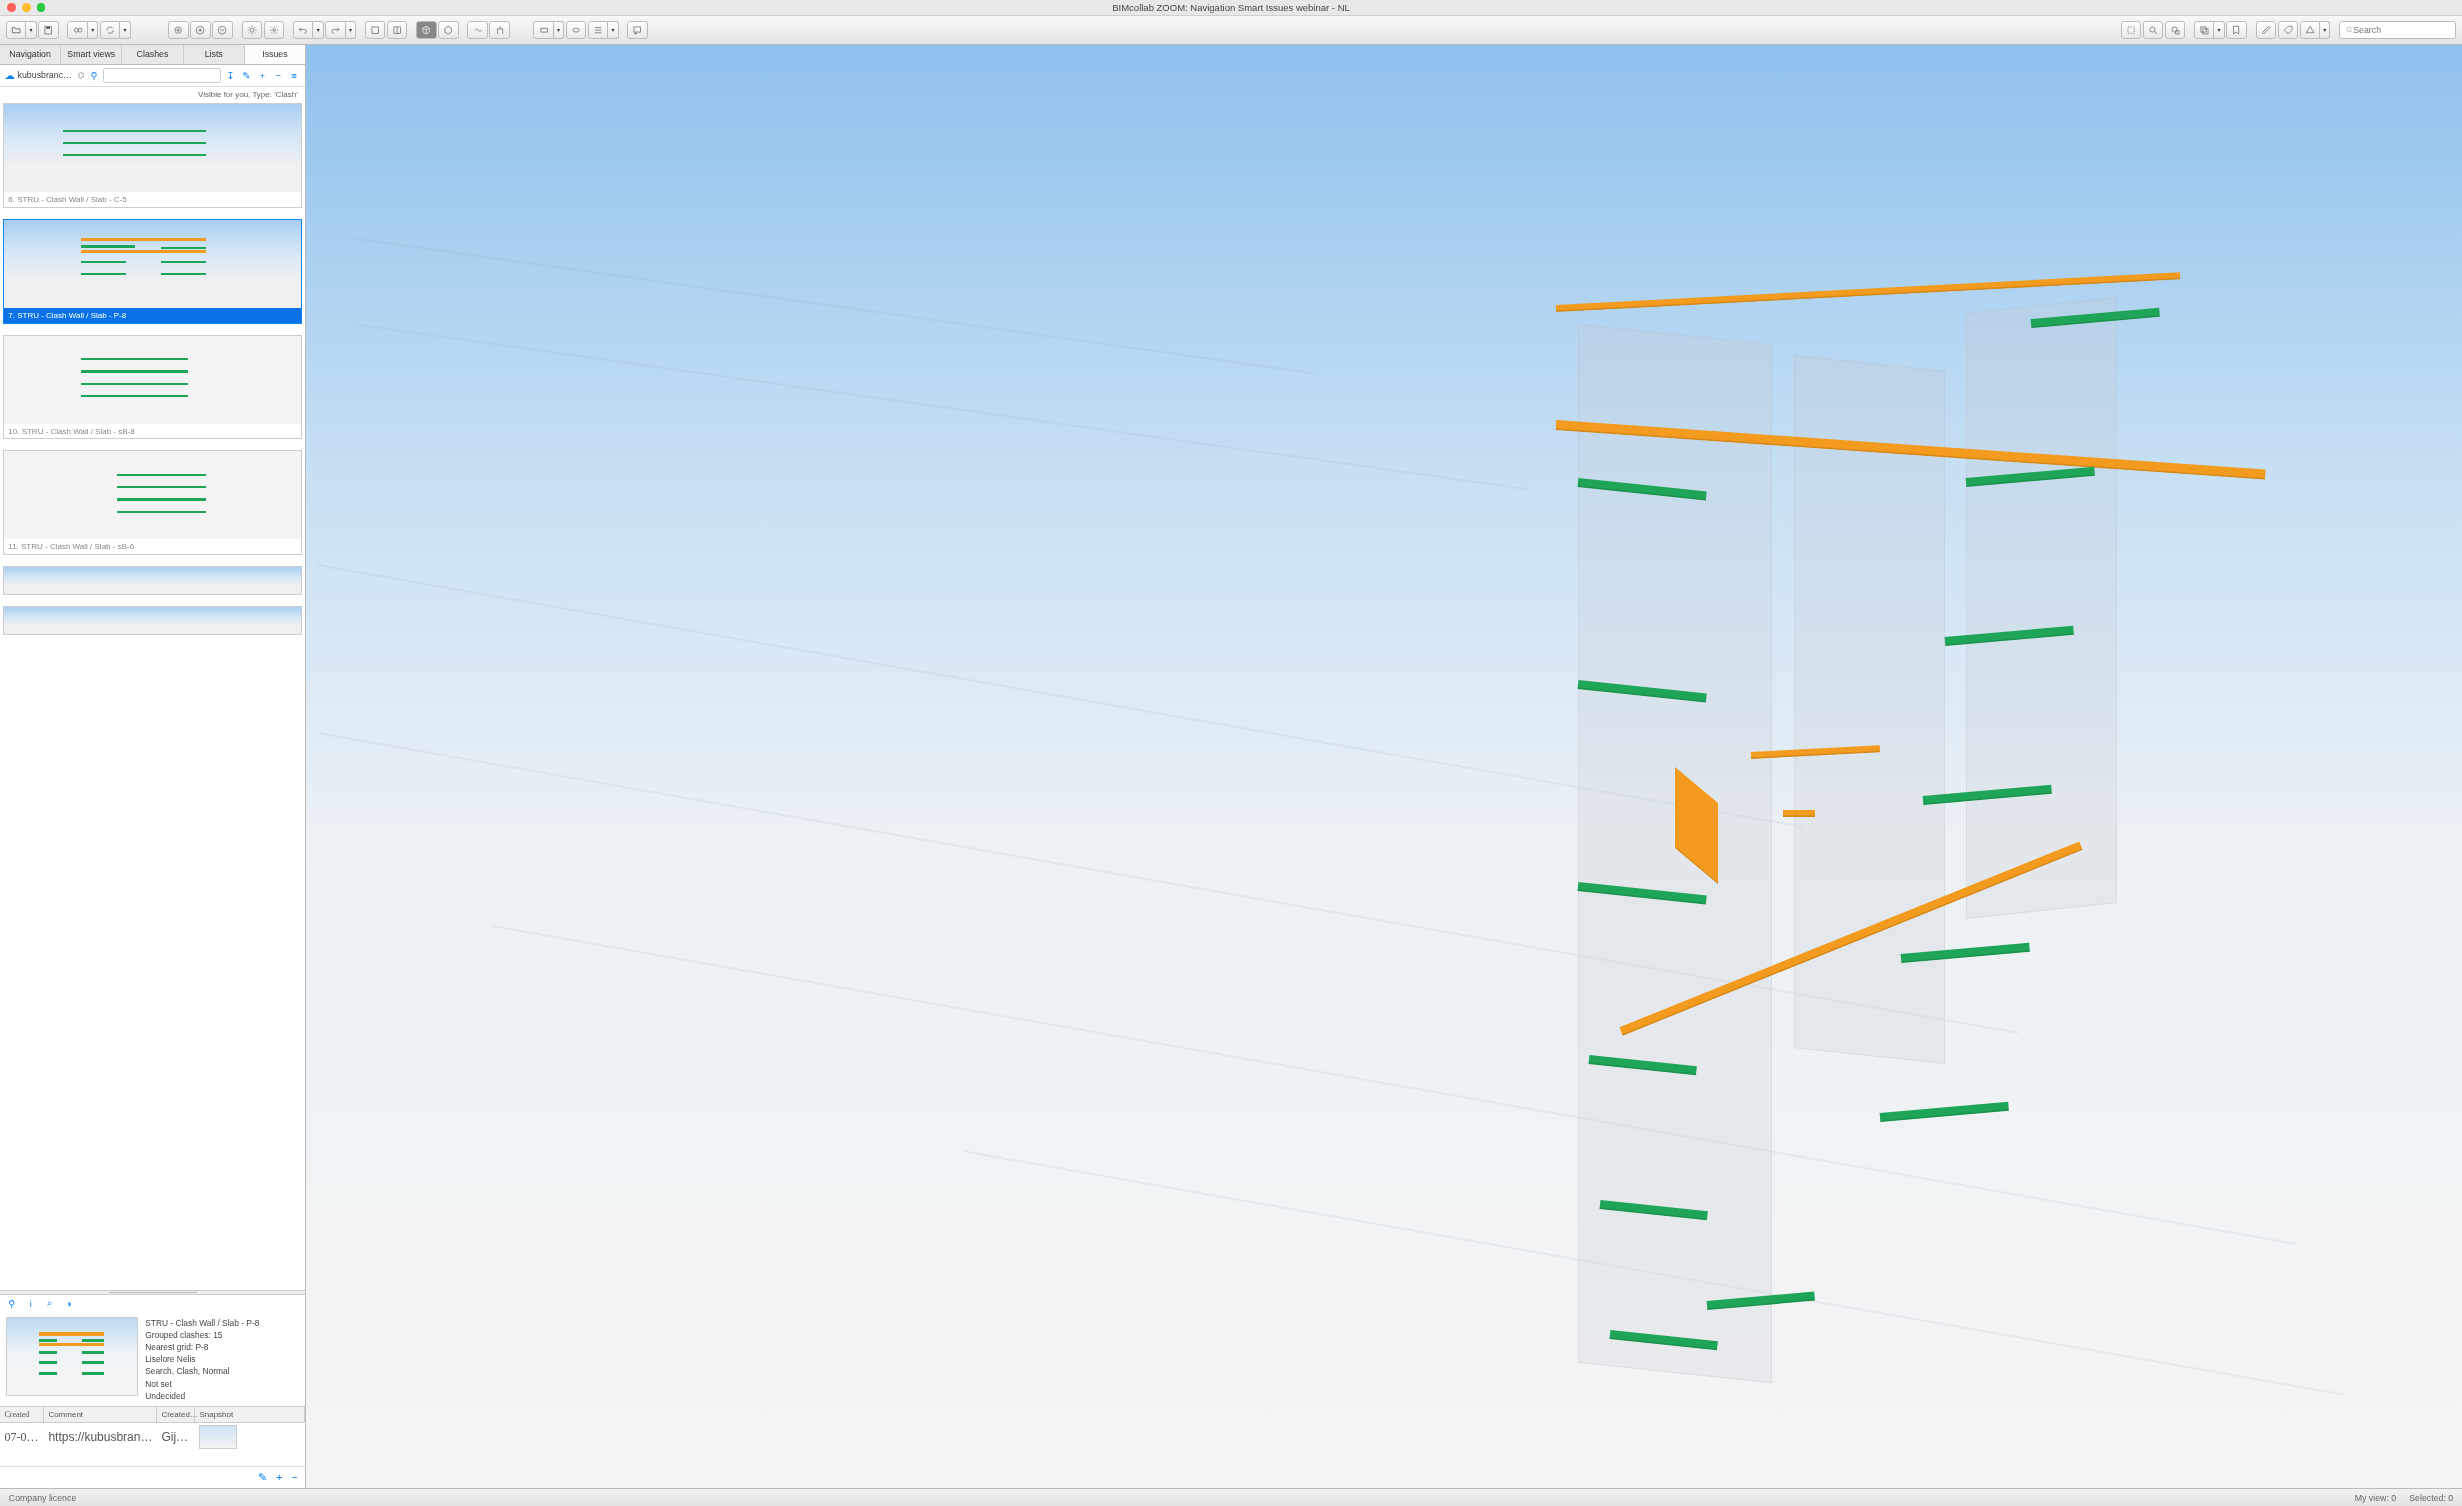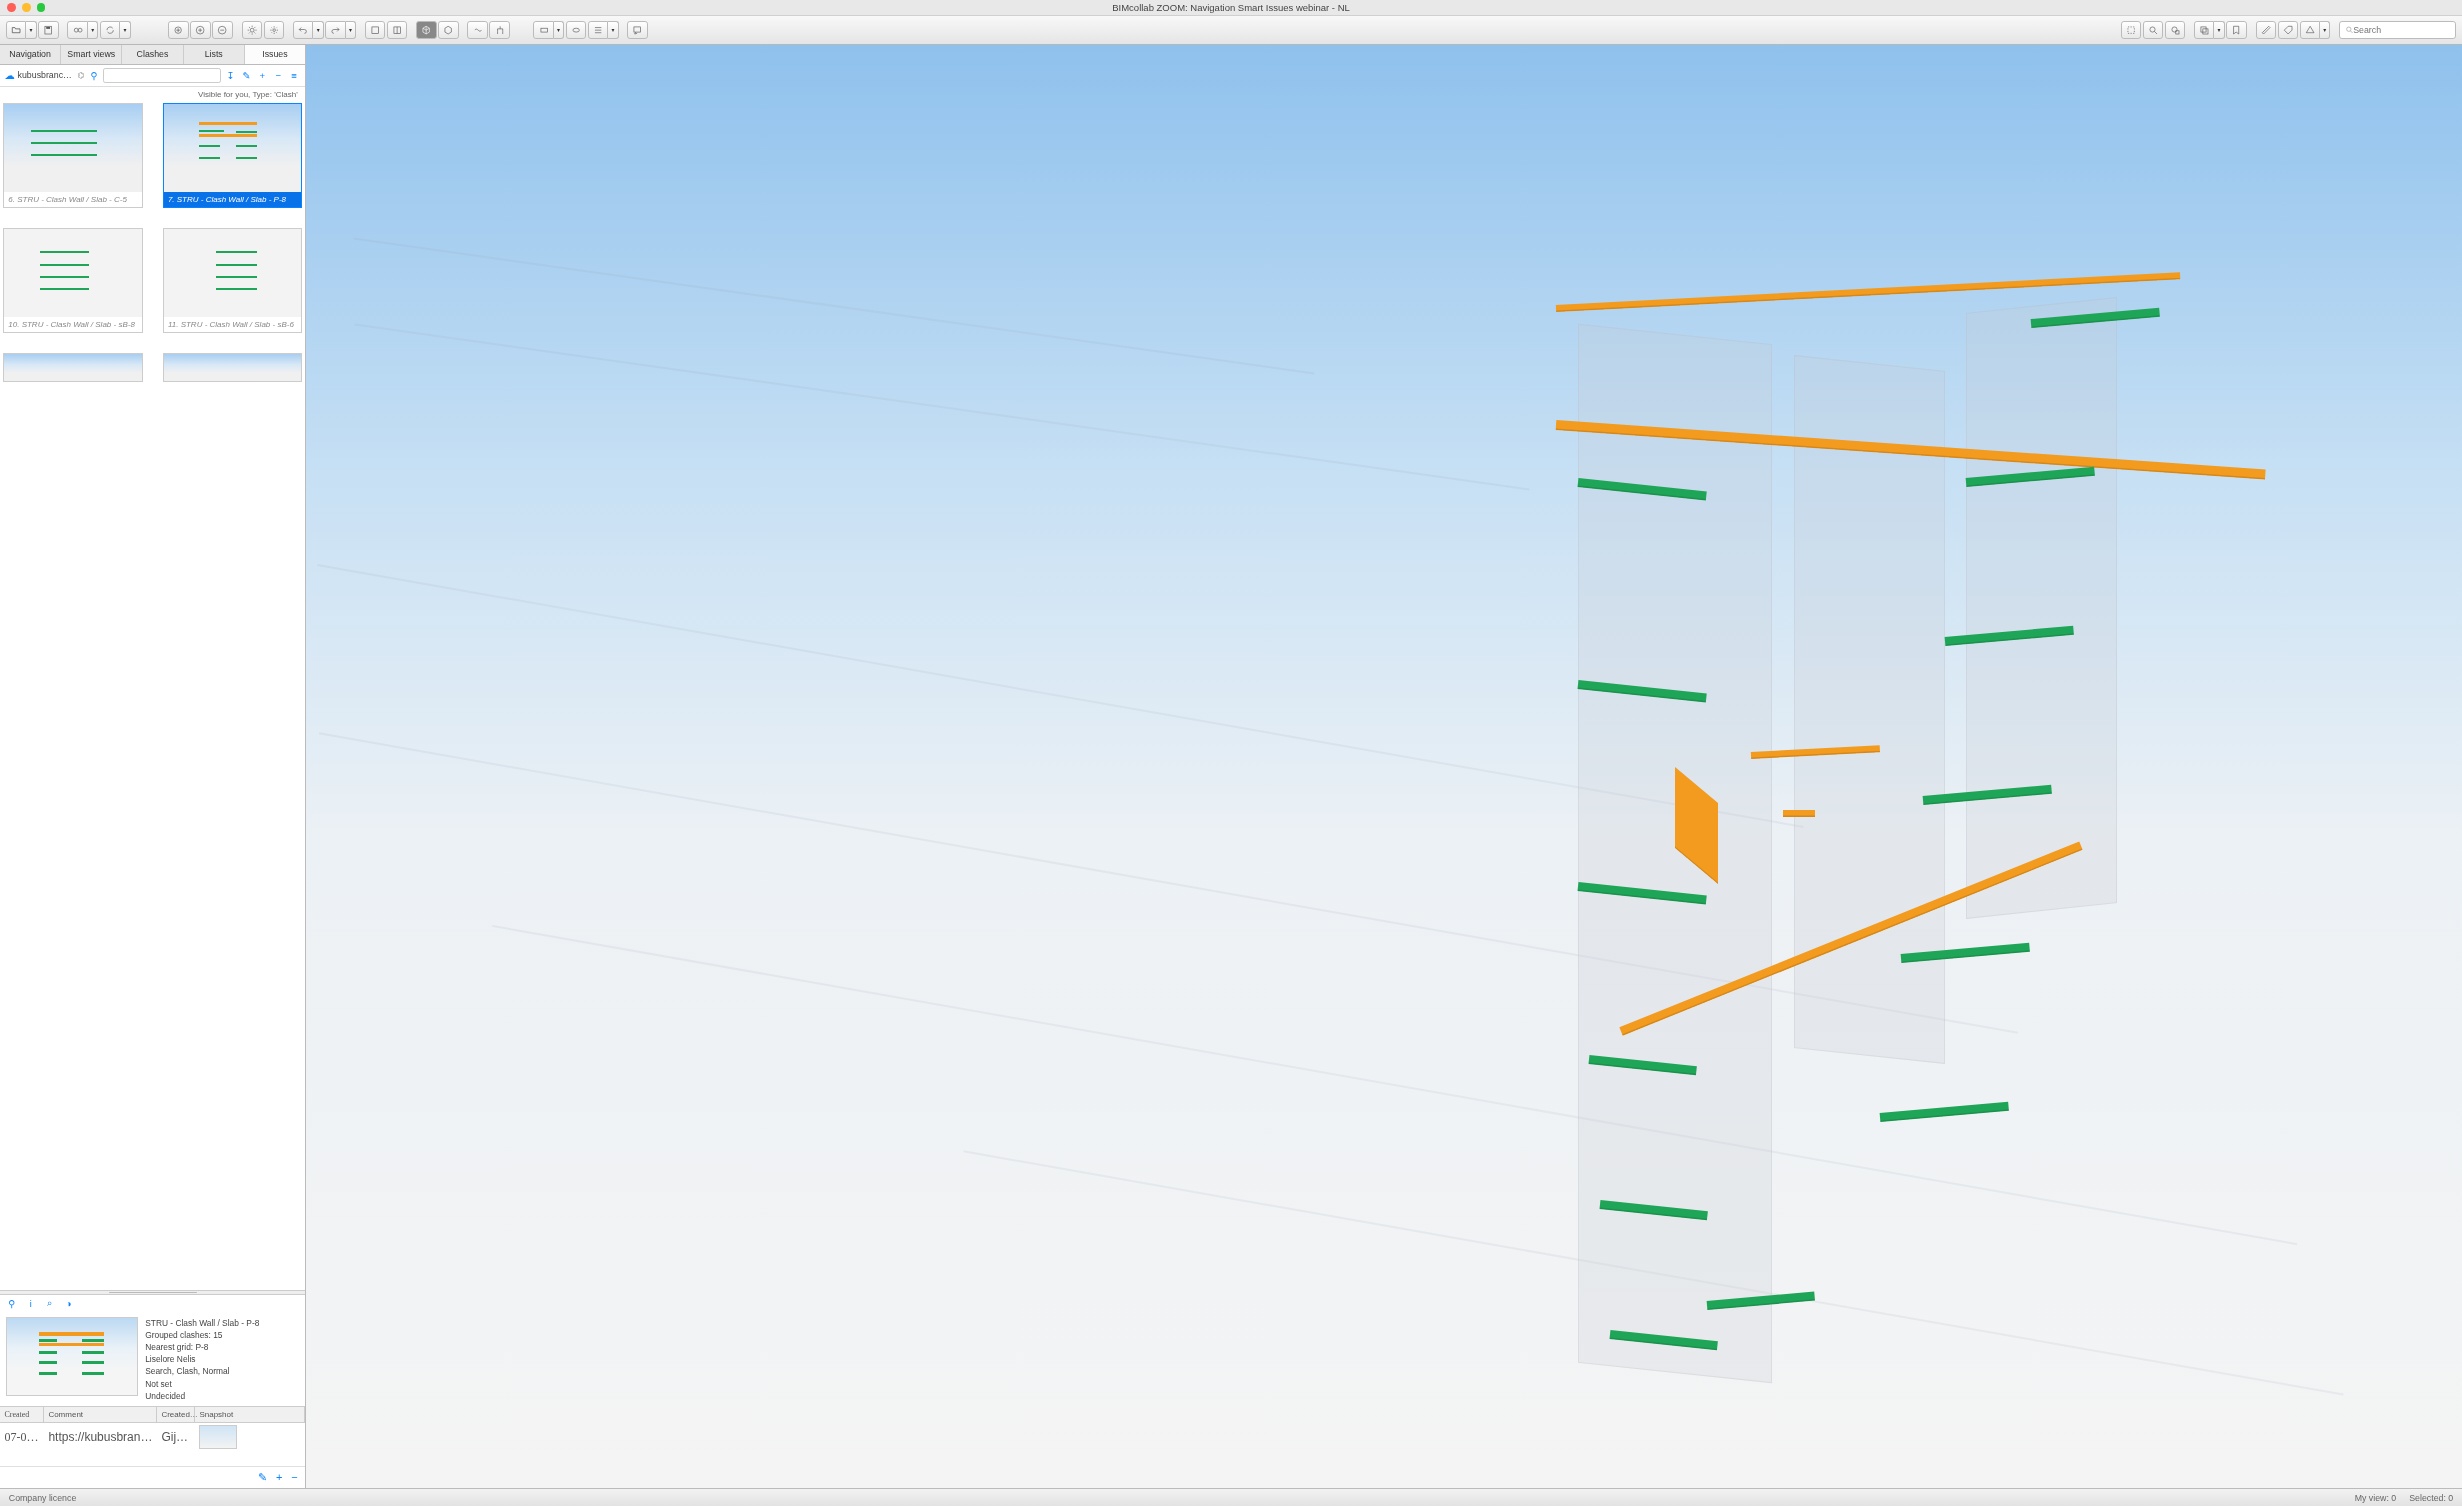--- a/index.html
+++ b/index.html
@@ -44,21 +44,21 @@
 .project-row { display:flex; align-items:center; padding:2.9px 4.4px; gap:2.9px; border-bottom:0.7px solid #ddd; height:22px; }
 .cloud-icon { color:#0a84ff; font-size:10.3px; }
 .proj-name { flex:1; font-size:8.8px; color:#444; white-space:nowrap; overflow:hidden; text-overflow:ellipsis; }
 .mini-btn { width:13px; height:13px; display:flex; align-items:center; justify-content:center; cursor:pointer; color:#0a84ff; font-size:9.5px; }
 .mini-input { flex:1; border:0.7px solid #ccc; border-radius:2.2px; height:14.7px; padding:0 2.9px; font-size:8px; }
 
 
 .filter-line { text-align:right; padding:2.9px 7.3px 1.5px; font-size:8px; color:#666; }
 
 
-.issue-grid { flex:1; overflow-y:auto; padding:2.9px; display:grid; grid-template-columns: 1fr 1fr; gap:20px; align-content:start;font-style:italic; }
+.issue-grid { flex:1; overflow-y:auto; padding:2.9px; display:grid; grid-template-columns: 1fr; gap:11px; align-content:start; }
 .issue-card { border:0.7px solid #ccc; background:#fff; cursor:pointer; display:flex; flex-direction:column; }
 .issue-card.selected { border:1.5px solid #0a84ff; }
 .issue-thumb { height:88px; background:linear-gradient(180deg,#a8cef2 0%, #d8e8f6 40%, #f0f0f0 70%); position:relative; overflow:hidden; }
 .issue-label { padding:2.9px 4.4px; font-size:8px; color:#888; white-space:nowrap; overflow:hidden; text-overflow:ellipsis; }
 .issue-card.selected .issue-label { background:#0a72e8; color:#fff; }
 .thumb-lines { position:absolute; left:20%; top:15%; width:60%; height:70%; }
 .thumb-lines span { position:absolute; background:#1fa557; }
 .thumb-lines .o { background:#f29b1f; }
 
 

